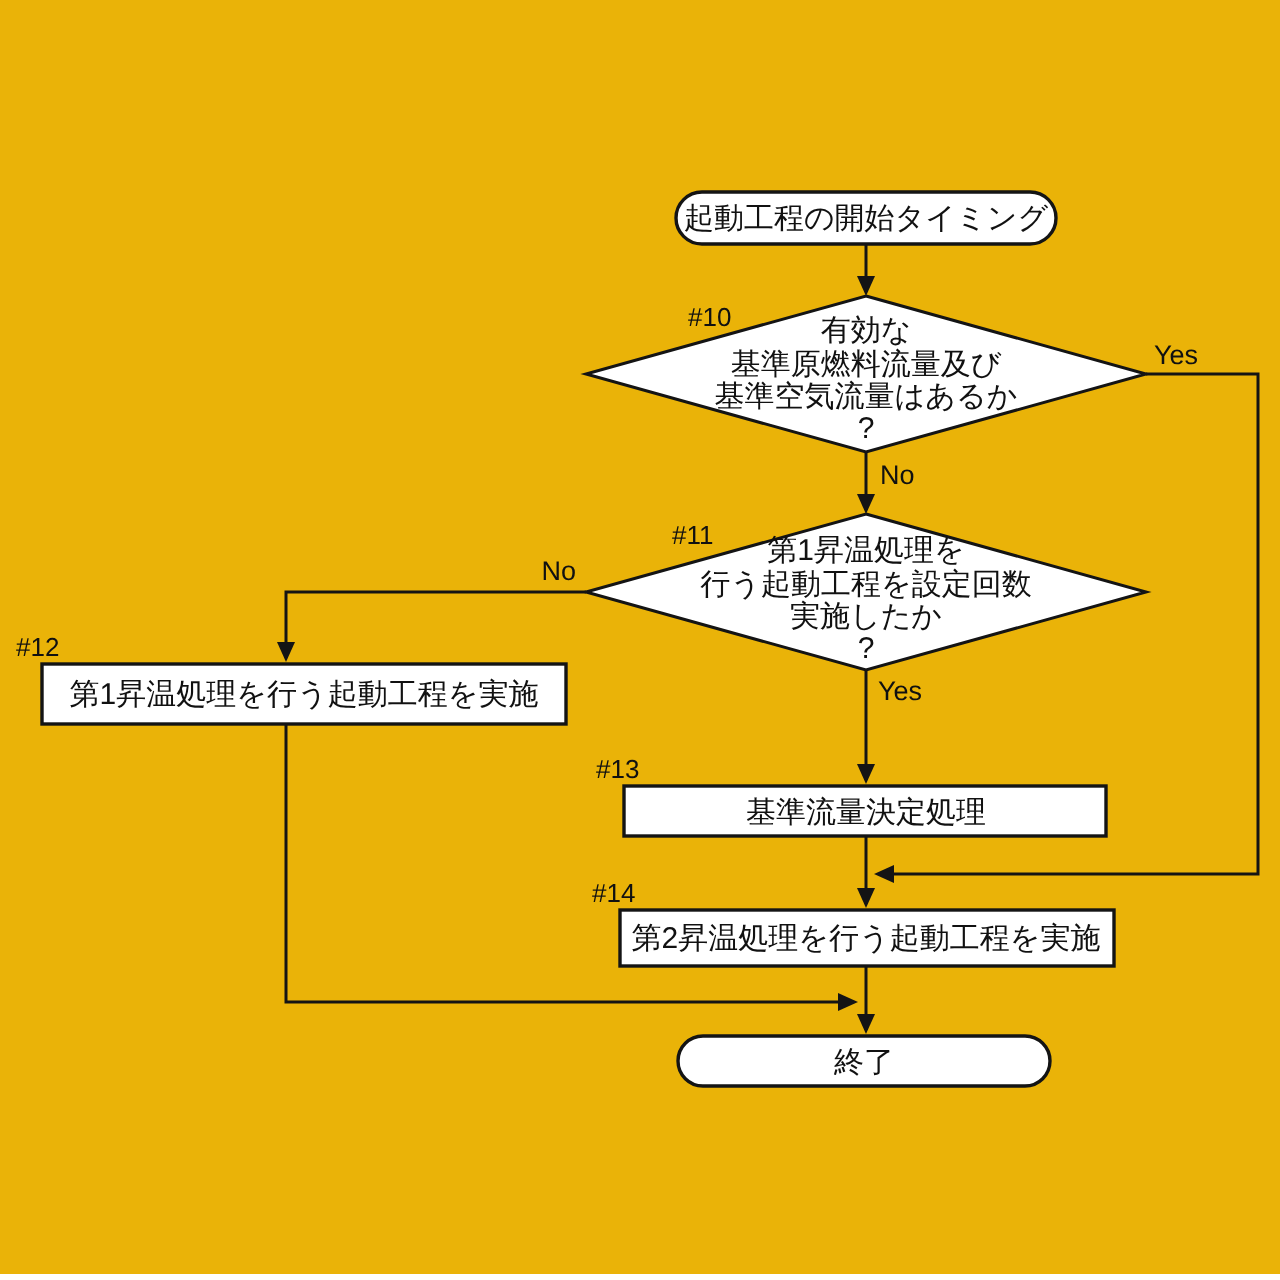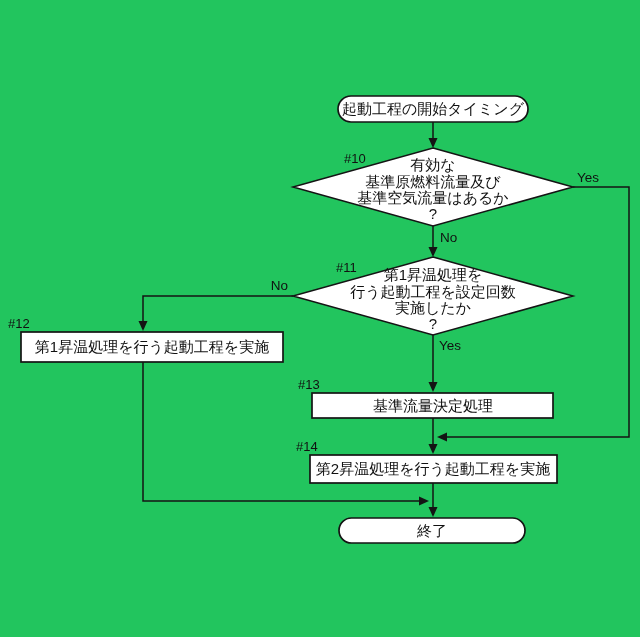--- a/index.html
+++ b/index.html
@@ -4,21 +4,21 @@
 <style>
   html, body {
     margin: 0;
     padding: 0;
     background: #ffffff;
   }
   .page {
     position: relative;
     width: 640px;
     height: 637px;
-    background: #22c55e;
+    background: #eab308;
     overflow: hidden;
   }
   svg {
     display: block;
     font-family: "Liberation Sans", "DejaVu Sans", sans-serif;
   }
   .node-text {
     font-size: 15px;
     fill: #111111;
     text-anchor: middle;

